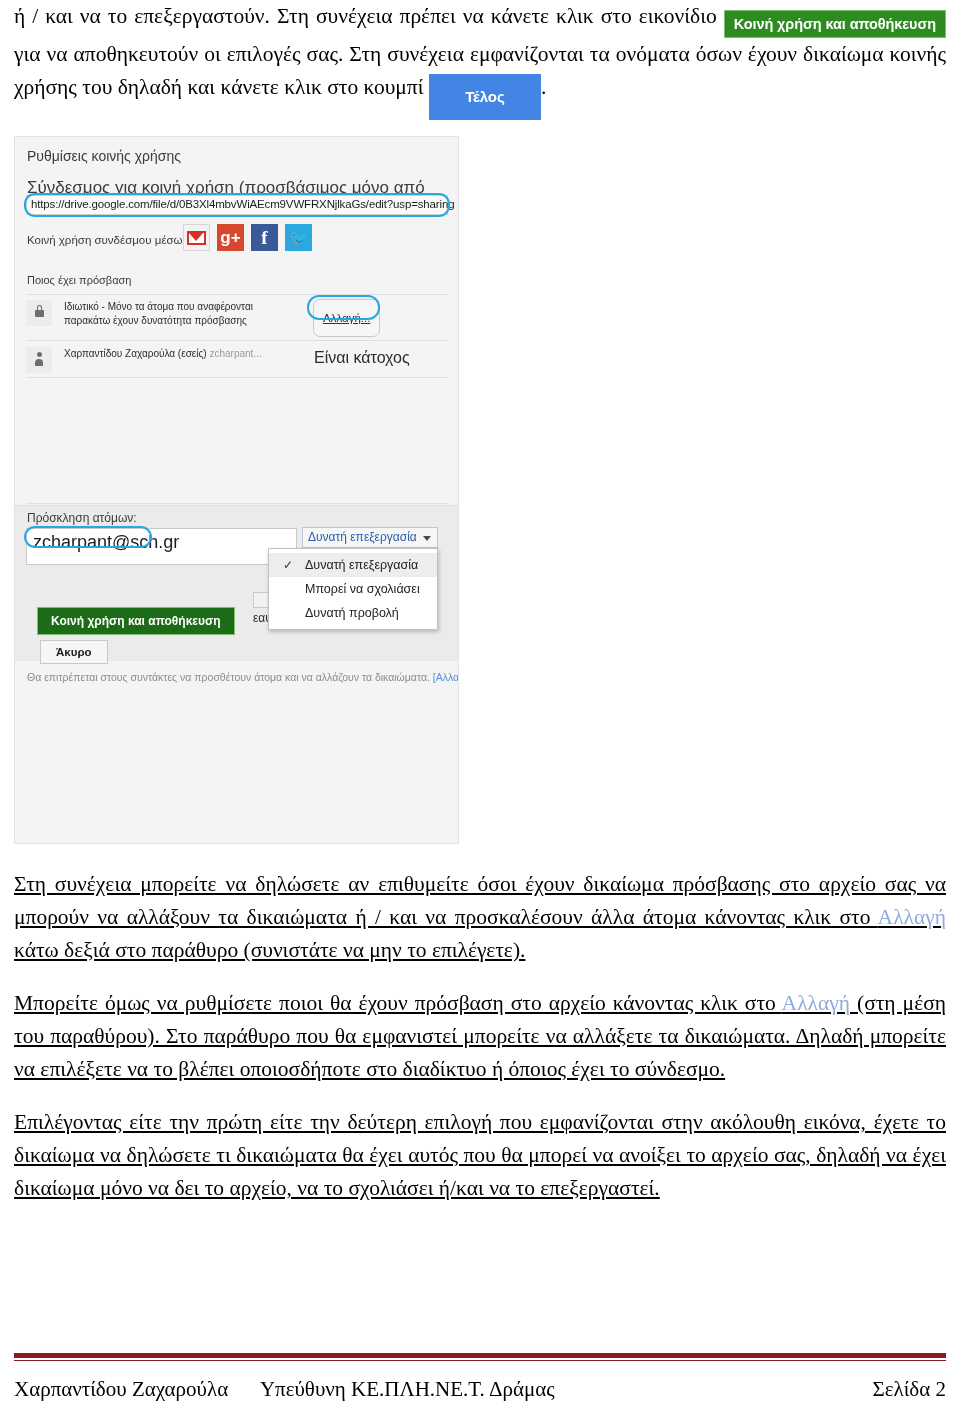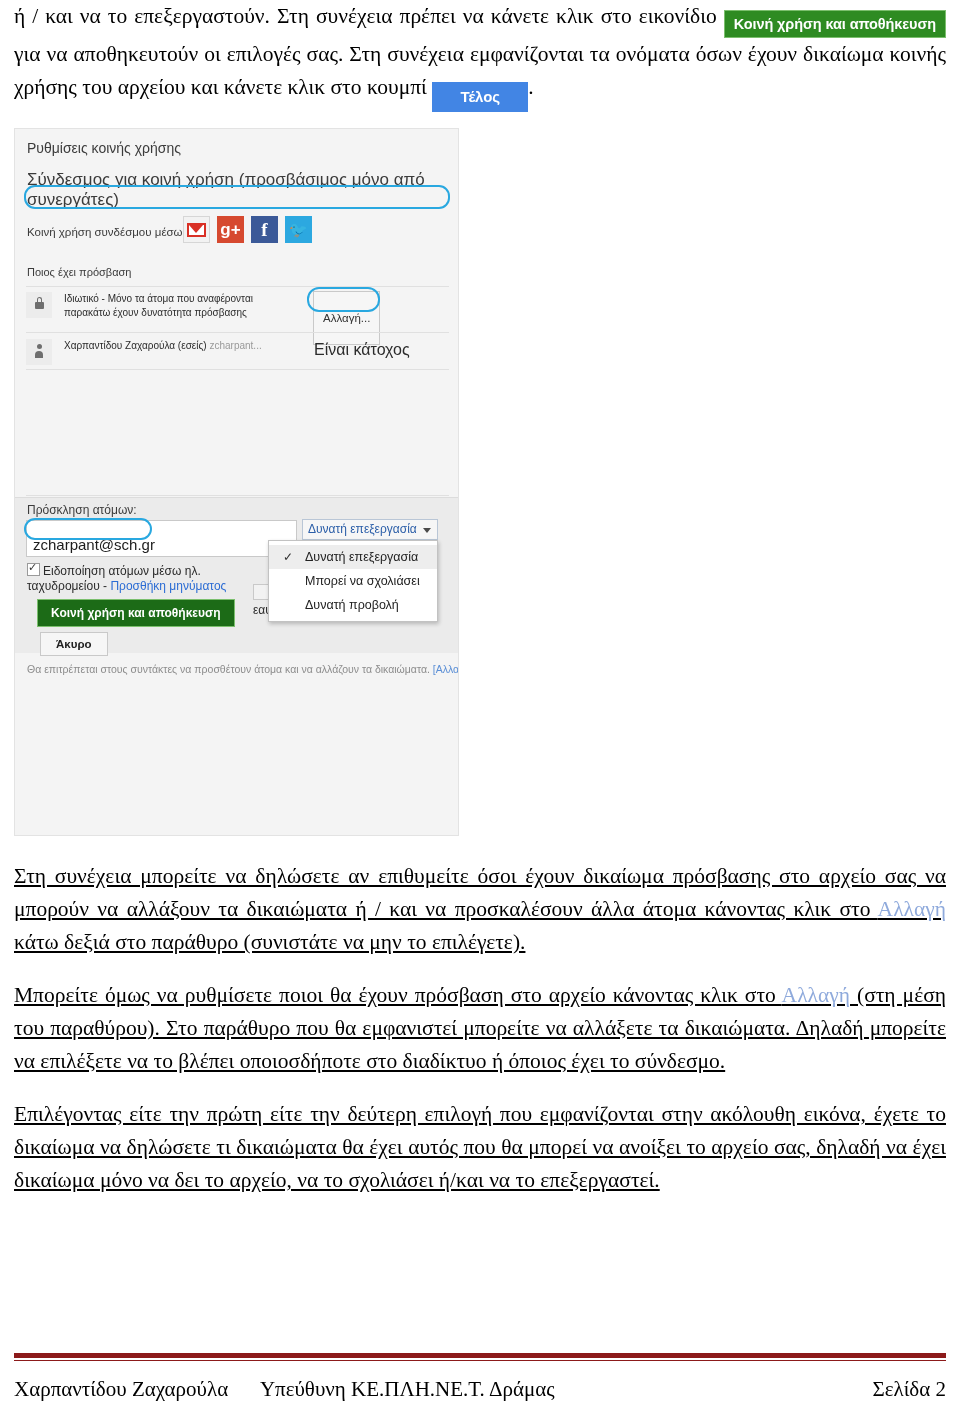--- a/index.html
+++ b/index.html
@@ -61,21 +61,21 @@
     height: 26px;
     padding: 0 9px;
   }
   .btn-blue {
     background: #4285E4;
     border: none;
     font-size: 15px;
     line-height: 30px;
     height: 30px;
     width: 96px;
-    padding: 0;
+    padding: 8px;
     vertical-align: -8px;
   }
 
   
   .figure {
     position: relative;
     width: 445px;
     height: 708px;
     margin: 16px 0 16px 0;
     background: #f4f4f4;
@@ -254,26 +254,27 @@
   .row-owner {
     position: absolute;
     left: 288px; top: 4px;
     font-size: 16px;
     color: #2b2b2b;
   }
 
   .change-btn {
     position: absolute;
     left: 287px; top: 1px;
-    padding: 20px 9px;
+    padding: 12px 9px;
     font-size: 11.5px;
     background: #f6f6f6;
     border: 1px solid #c9c9c9;
     color: #333;
-    border-radius: 0;
+    border-radius: 7px;
+    text-decoration: underline;
   }
   .change-highlight {
     position: absolute;
     left: 292px; top: 158px;
     width: 73px; height: 25px;
     border: 2px solid #29A8E0;
     border-radius: 12px;
     box-sizing: border-box;
     pointer-events: none;
   }
@@ -296,22 +297,22 @@
   .invite-box {
     position: absolute;
     left: 11px; top: 391px;
     width: 271px; height: 37px;
     background: #ffffff;
     border: 1px solid #c9c9c9;
     box-sizing: border-box;
   }
   .invite-box .val {
     position: absolute;
-    left: 6px; top: 15px;
-    font-size: 15px;
+    left: 6px; top: 3px;
+    font-size: 18px;
     color: #1d1d1d;
   }
   .invite-highlight {
     position: absolute;
     left: 9px; top: 389px;
     width: 128px; height: 22px;
     border: 2px solid #29A8E0;
     border-radius: 11px;
     box-sizing: border-box;
     pointer-events: none;
@@ -463,30 +464,33 @@
 </style>
 </head>
 <body>
 
 <div class="page">
 
   <div class="prose">
     <p>
       <span>ή / και να το επεξεργαστούν. Στη συνέχεια πρέπει να κάνετε κλικ στο εικονίδιο</span>
       <span class="inline-btn btn-green">Κοινή χρήση και αποθήκευση</span>
-      <span>για να αποθηκευτούν οι επιλογές σας. Στη συνέχεια εμφανίζονται τα ονόματα όσων έχουν δικαίωμα κοινής χρήσης του αρχείου και κάνετε κλικ στο κουμπί</span>
+      <span>για να αποθηκευτούν οι επιλογές σας. Στη συνέχεια εμφανίζονται τα ονόματα όσων έχουν δικαίωμα κοινής χρήσης του δηλαδή και κάνετε κλικ στο κουμπί</span>
       <span class="inline-btn btn-blue">Τέλος</span><span>.</span>
     </p>
   </div>
 
   <div class="figure">
 
     <div class="dlg-title">Ρυθμίσεις κοινής χρήσης</div>
     <div class="dlg-sublabel">Σύνδεσμος για κοινή χρήση (προσβάσιμος μόνο από συνεργάτες)</div>
 
+    <div class="url-box">
+      <span class="url-text">https://drive.google.com/file/d/0B3Xl4mbvWiAEcm9VWFRXNjlkaGs/edit?usp=sharing</span>
+    </div>
     <div class="url-highlight"></div>
 
     <div class="share-via-label">Κοινή χρήση συνδέσμου μέσω:</div>
 
     <div class="social-row">
       <div class="social soc-gmail">
           <span class="env"></span>
         </div>
       <div class="social soc-gplus">g+</div>
       <div class="social soc-fb">f</div>
@@ -547,24 +551,20 @@
         <span>Δυνατή επεξεργασία</span>
       </div>
       <div class="perm-item">
         <span>Μπορεί να σχολιάσει</span>
       </div>
       <div class="perm-item">
         <span>Δυνατή προβολή</span>
       </div>
     </div>
 
-    <div class="notify-row">
-      <span class="cbox"></span><span>Ειδοποίηση ατόμων μέσω ηλ.</span><br>
-      <span>ταχυδρομείου - </span><span class="notify-link">Προσθήκη μηνύματος</span>
-    </div>
 
     <div class="save-btn">Κοινή χρήση και αποθήκευση</div>
     <div class="cancel-btn">Άκυρο</div>
 
     <div class="dlg-footnote">
       <span>Θα επιτρέπεται στους συντάκτες να προσθέτουν άτομα και να αλλάζουν τα δικαιώματα.</span>
       <span class="fn-link">[Αλλαγή]</span>
     </div>
 
   </div>

